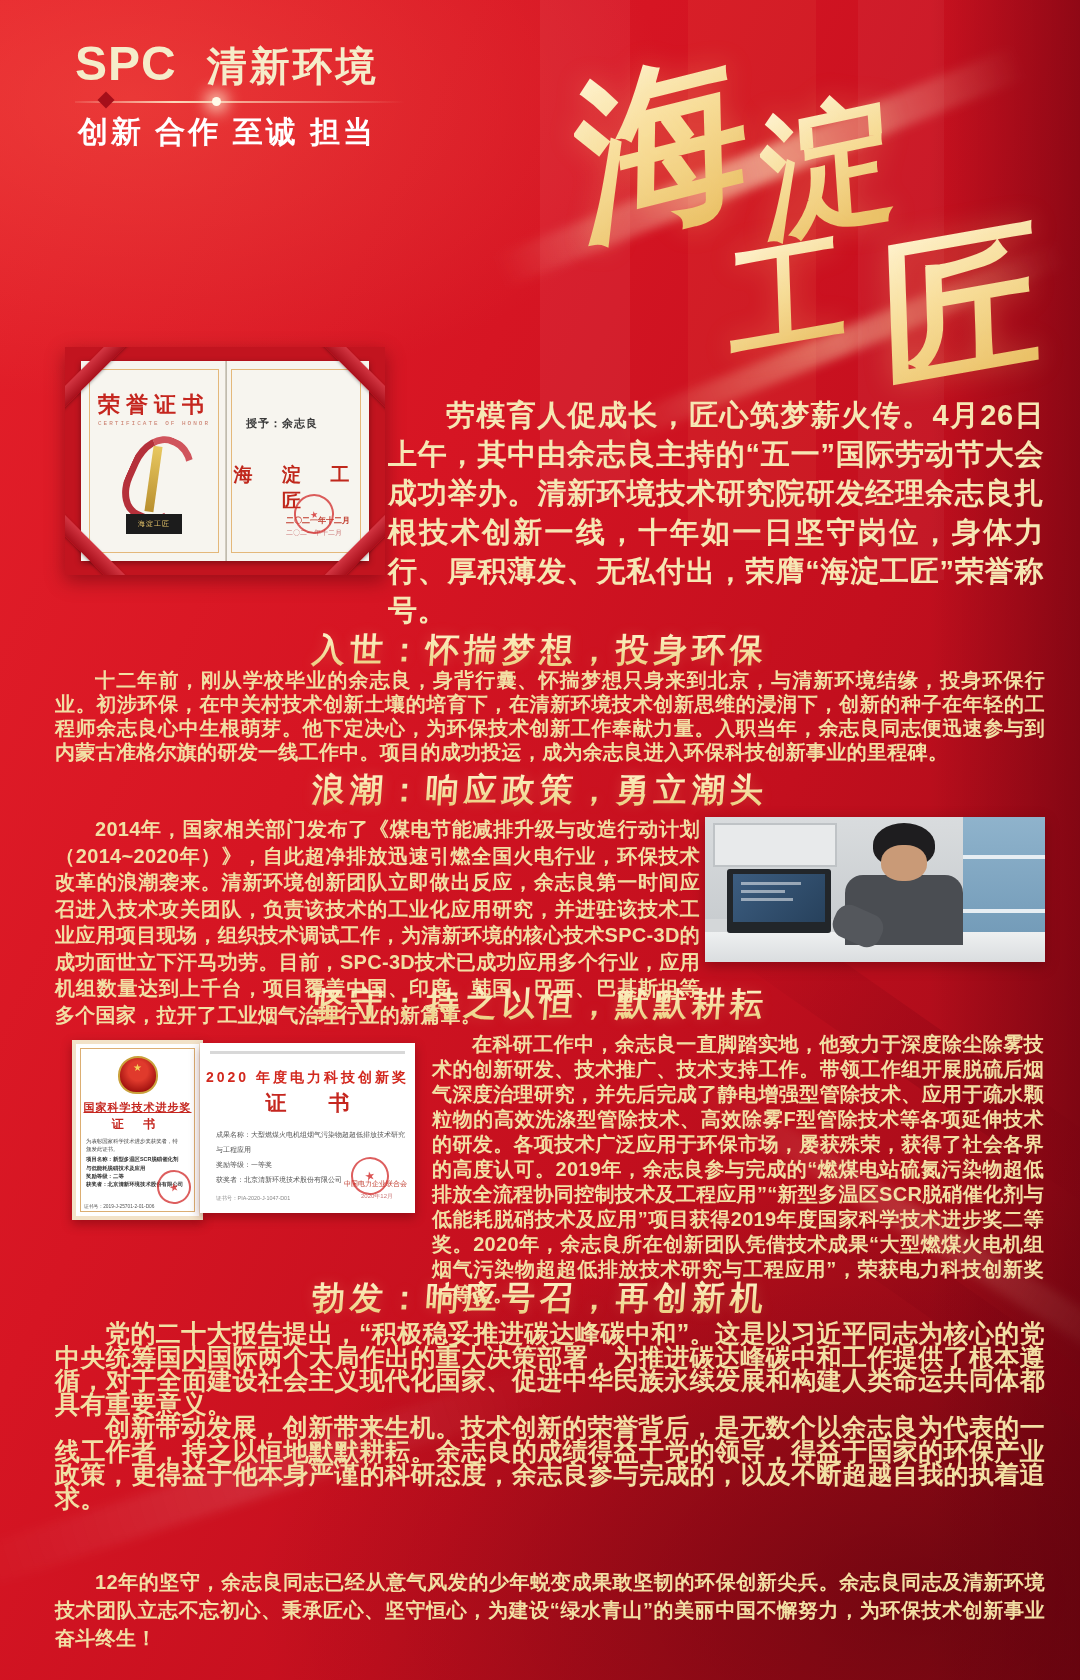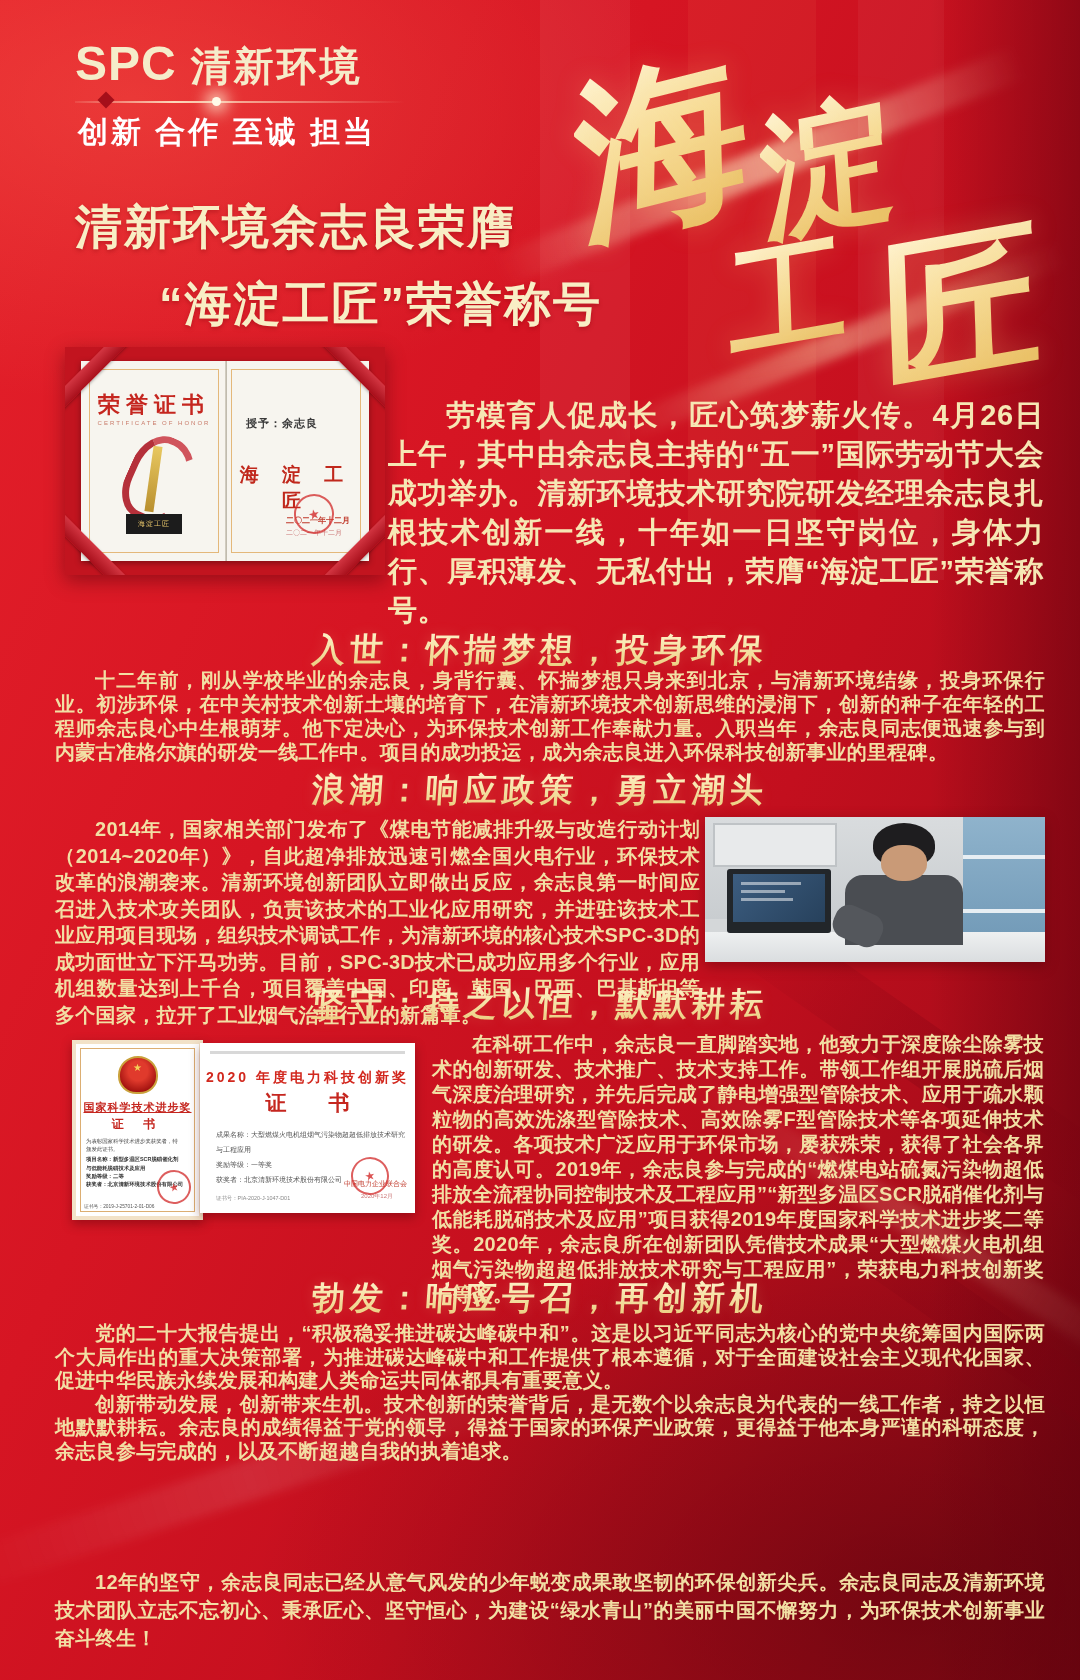--- a/index.html
+++ b/index.html
@@ -26,21 +26,21 @@
   .flare.f3{left:640px;top:1210px;width:560px;height:30px;transform:rotate(32deg);
     background:linear-gradient(90deg,rgba(255,220,180,0),rgba(255,220,190,.18),rgba(255,220,180,0));}
   .flare.f4{left:-60px;top:1460px;width:620px;height:40px;transform:rotate(-18deg);
     background:linear-gradient(90deg,rgba(255,255,255,0),rgba(255,255,255,.10),rgba(255,255,255,0));}
   .ray{position:absolute;pointer-events:none;background:linear-gradient(90deg,rgba(120,0,16,0),rgba(120,0,16,.30),rgba(120,0,16,0));}
   .ray.r1{left:700px;top:1050px;width:520px;height:60px;transform:rotate(35deg);}
   .ray.r2{left:760px;top:1330px;width:520px;height:46px;transform:rotate(35deg);}
 
   
   .brand{position:absolute;left:75px;top:36px;color:#f5ecca;}
-  .brand .row{display:flex;align-items:baseline;gap:14px;}
+  .brand .row{display:flex;align-items:baseline;gap:30px;}
   .logo-spc{font-size:48px;font-weight:900;letter-spacing:1px;}
   .logo-name{font-size:40px;font-weight:800;letter-spacing:3px;}
   .divider{position:absolute;left:75px;top:101px;width:330px;height:2px;
     background:linear-gradient(90deg,rgba(255,244,210,.1),rgba(255,244,210,.85) 30%,rgba(255,244,210,0));}
   .divider-diamond{position:absolute;left:100px;top:94px;width:12px;height:12px;background:#a50f1a;transform:rotate(45deg);}
   .divider-dot{position:absolute;left:212px;top:97px;width:9px;height:9px;border-radius:50%;background:#fffbe8;
     box-shadow:0 0 16px 6px rgba(255,250,220,.85);}
   .tagline{position:absolute;left:78px;top:112px;color:#ffffff;font-size:30px;font-weight:700;letter-spacing:3px;}
 
   
@@ -56,21 +56,21 @@
     text-shadow:0 0 28px rgba(255,220,140,.25);transform-origin:center;}
   .calli.c1{left:575px;top:30px;font-size:175px;transform:rotate(-14deg) skewX(-8deg);}
   .calli.c2{left:760px;top:78px;font-size:135px;transform:rotate(-12deg) skewX(-8deg);}
   .calli.c3{left:728px;top:218px;font-size:120px;transform:rotate(-10deg) skewX(-8deg);}
   .calli.c4{left:882px;top:200px;font-size:160px;transform:rotate(-10deg) skewX(-8deg);}
 
   
   .book-photo{position:absolute;left:65px;top:347px;width:320px;height:228px;background:#c2141f;
     box-shadow:0 6px 18px rgba(70,0,8,.45);overflow:hidden;}
   .book{position:absolute;left:16px;top:14px;right:16px;bottom:14px;background:#f7f5ef;
-    box-shadow:0 2px 6px rgba(0,0,0,.35);}
+    box-shadow:0 2px 6px rgba(0,0,0,.35);font-family:Liberation Mono, monospace;}
   .book .fold{position:absolute;left:50%;top:0;width:2px;height:100%;background:linear-gradient(to right,#d8d4c8,#b9b4a6);}
   .page-inner{position:absolute;top:8px;bottom:8px;width:calc(50% - 16px);border:1px solid #e4b87a;}
   .page-inner.left{left:8px;}
   .page-inner.right{right:8px;}
   .ribbon{position:absolute;width:120px;height:15px;background:linear-gradient(180deg,#d33642,#a80f1b);box-shadow:0 1px 3px rgba(0,0,0,.3);}
   .ribbon.tl{left:-34px;top:16px;transform:rotate(-45deg);}
   .ribbon.tr{right:-34px;top:16px;transform:rotate(45deg);}
   .ribbon.bl{left:-34px;bottom:16px;transform:rotate(45deg);}
   .ribbon.br{right:-34px;bottom:16px;transform:rotate(-45deg);}
   .book-title{position:absolute;left:0;top:20px;width:100%;text-align:center;color:#c5261f;
@@ -99,21 +99,21 @@
   .brush{position:absolute;width:100%;text-align:center;font-weight:900;font-size:33px;letter-spacing:5px;
     background:linear-gradient(180deg,#fbefc2 20%,#eccf83 85%);-webkit-background-clip:text;background-clip:text;color:transparent;
     transform:skewX(-4deg);text-shadow:0 0 14px rgba(255,225,150,.18);}
   .h1{top:628px;} .h2{top:768px;} .h3{top:982px;} .h4{top:1276px;}
 
   
   .body-text{color:#f2dfa4;font-weight:600;text-align:justify;letter-spacing:.3px;}
   .p1{position:absolute;left:55px;top:668px;width:990px;font-size:20px;line-height:24px;text-indent:2em;}
   .p2{position:absolute;left:55px;top:816px;width:645px;font-size:20px;line-height:26.5px;text-indent:2em;}
   .p3{position:absolute;left:432px;top:1032px;width:612px;font-size:20px;line-height:25px;text-indent:2em;}
-  .p4{position:absolute;left:55px;top:1322px;width:990px;font-size:20px;line-height:23.5px;}
+  .p4{position:absolute;left:55px;top:1322px;width:990px;font-size:25px;line-height:23.5px;}
   .p4 p{margin:0;text-indent:2em;}
   .closing{position:absolute;left:55px;top:1568px;width:990px;font-size:20px;line-height:28px;text-indent:2em;}
 
   
   .lab-photo{position:absolute;left:705px;top:817px;width:340px;height:145px;overflow:hidden;
     background:#d4d7d9;box-shadow:0 4px 12px rgba(70,0,8,.4);}
   .lab-wall{position:absolute;left:0;top:0;width:100%;height:70%;background:linear-gradient(#d9dcde,#c9cdd0);}
   .lab-window{position:absolute;left:8px;top:6px;width:120px;height:40px;background:#e8eaeb;border:2px solid #bfc3c6;}
   .lab-cabinet{position:absolute;right:0;top:0;width:82px;height:100%;background:linear-gradient(180deg,#8fb3cc,#6d96b4);}
   .lab-cabinet .shelf{position:absolute;left:0;width:100%;height:4px;background:#e7eef3;}
@@ -171,24 +171,20 @@
     <div class="row">
       <span class="logo-spc">SPC</span>
       <span class="logo-name">清新环境</span>
     </div>
   </div>
   <div class="divider"></div>
   <div class="divider-diamond"></div>
   <div class="divider-dot"></div>
   <div class="tagline">创新 合作 至诚 担当</div>
 
-  <div class="headline">
-    <div class="l1">清新环境余志良荣膺</div>
-    <div class="l2">“海淀工匠”荣誉称号</div>
-  </div>
 
   <div class="calli c1">海</div>
   <div class="calli c2">淀</div>
   <div class="calli c3">工</div>
   <div class="calli c4">匠</div>
 
   <div class="book-photo">
     <div class="book">
       <div class="page-inner left">
         <div class="book-title">荣誉证书</div>

